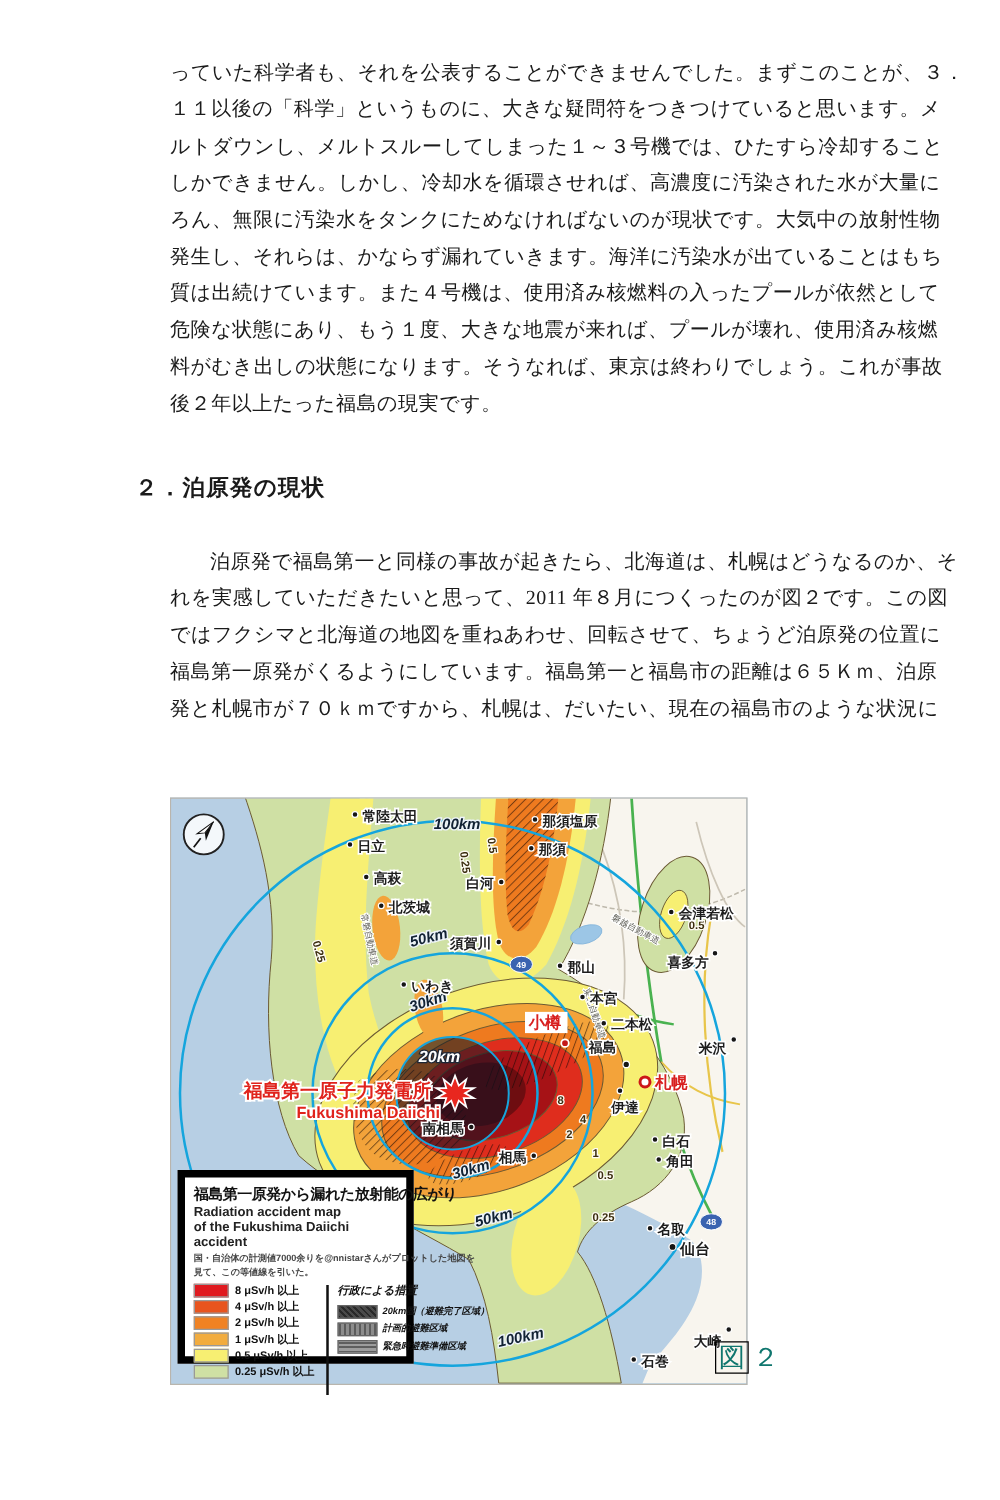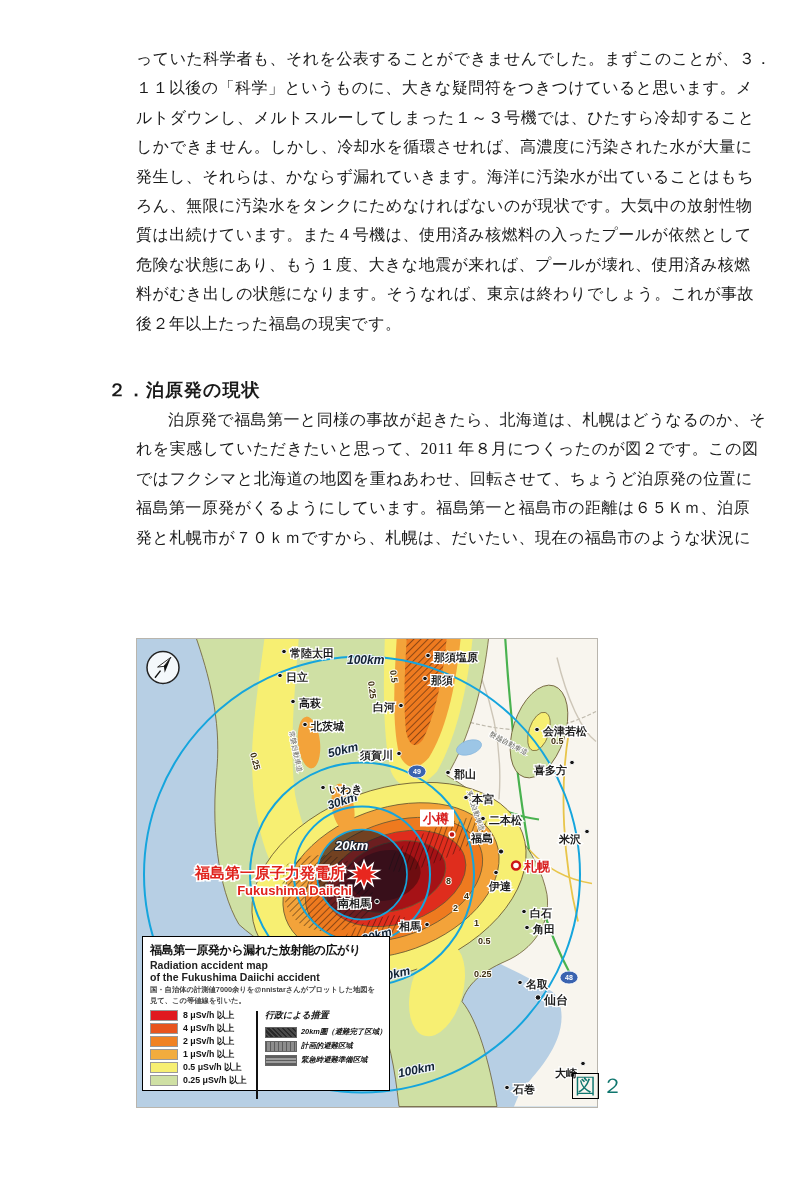--- a/index.html
+++ b/index.html
@@ -4,39 +4,39 @@
 <style>
   html,body{margin:0;padding:0;background:#fff;}
   #page{position:relative;width:800px;height:1200px;background:#ffffff;overflow:hidden;
         font-family:"Liberation Serif","DejaVu Serif",serif;color:#1a1a1a;margin-left:48px;}
   
   .para{position:absolute;width:628px;font-size:16px;line-height:29.4px;letter-spacing:.45px;}
   .para .line{white-space:nowrap;}
   #p1{left:88px;top:44px;}
   #heading2{position:absolute;left:60px;top:378px;font-family:"Liberation Sans","DejaVu Sans",sans-serif;
             font-weight:bold;font-size:18px;letter-spacing:1px;}
-  #p2{left:88px;top:405px;}
+  #p2{left:88px;top:435px;}
   #p2 .line:first-child{text-indent:32px;}
   
   #map{position:absolute;left:88px;top:638px;width:460px;height:468px;border:1px solid #b9b5ad;
        background:#b7cfe4;font-family:"Liberation Sans","DejaVu Sans",sans-serif;}
   #map svg{position:absolute;left:0;top:0;}
   .city{font-size:11px;font-weight:bold;fill:#1d1d1d;stroke:#ffffff;stroke-width:2.6px;paint-order:stroke;}
   .city.big{font-size:12px;}
   .redcity{font-size:13px;font-weight:bold;fill:#d81f1f;stroke:#ffffff;stroke-width:2.6px;paint-order:stroke;}
   .ring{font-size:12px;font-weight:bold;font-style:italic;fill:#123;stroke:#eef4fa;stroke-width:2.2px;paint-order:stroke;}
   .ring.white{fill:#ffffff;stroke:#1c2636;stroke-width:2px;font-size:13px;}
   .cnum{font-size:9px;font-weight:bold;fill:#3c2e10;stroke:#fdfbf3;stroke-width:2px;paint-order:stroke;}
   .roadname{font-size:7px;fill:#5a5a52;stroke:#ffffff;stroke-width:1.6px;paint-order:stroke;}
   .badge{font-size:7px;font-weight:bold;fill:#fff;}
   .plantja{font-size:15px;font-weight:bold;fill:#e0231c;stroke:#ffffff;stroke-width:3px;paint-order:stroke;}
   .planten{font-size:13px;font-weight:bold;fill:#e0231c;stroke:#ffffff;stroke-width:3px;paint-order:stroke;}
   
-  #legend{position:absolute;left:5px;top:297px;width:248px;height:155px;background:#fff;
-          border:1px solid #000000;box-sizing:border-box;padding:5px 6px 3px 7px;color:#111;}
+  #legend{position:absolute;left:5px;top:297px;width:189px;height:155px;background:#fff;
+          border:6px solid #000000;box-sizing:border-box;padding:5px 6px 3px 7px;color:#111;}
   #legend .ttl{font-size:12px;font-weight:bold;letter-spacing:-.4px;white-space:nowrap;}
   #legend .sub{font-size:10.5px;font-weight:bold;color:#222;line-height:12px;}
   #legend .note{font-size:7.3px;font-weight:bold;color:#444;line-height:9px;margin-top:2px;white-space:nowrap;}
   #legend .cols{position:relative;margin-top:4px;height:92px;}
   #legend .lrow{display:flex;align-items:center;height:13px;}
   #legend .sw{width:26px;height:9px;margin-right:5px;border:.5px solid #999;flex:0 0 auto;}
   #legend .ltxt{font-size:8.8px;font-weight:bold;white-space:nowrap;}
   #legend .div{position:absolute;left:106px;top:2px;width:2px;height:88px;background:#111;}
   #legend .admin{position:absolute;left:115px;top:0;font-style:italic;}
   #legend .ahead{font-size:9px;font-weight:bold;margin-bottom:3px;}
@@ -55,22 +55,22 @@
 </head>
 <body>
 
 <div id="page">
 
   <div id="p1" class="para">
     <div class="line">っていた科学者も、それを公表することができませんでした。まずこのことが、３．</div>
     <div class="line">１１以後の「科学」というものに、大きな疑問符をつきつけていると思います。メ</div>
     <div class="line">ルトダウンし、メルトスルーしてしまった１～３号機では、ひたすら冷却すること</div>
     <div class="line">しかできません。しかし、冷却水を循環させれば、高濃度に汚染された水が大量に</div>
+    <div class="line">ろん、無限に汚染水をタンクにためなければないのが現状です。大気中の放射性物</div>
     <div class="line">発生し、それらは、かならず漏れていきます。海洋に汚染水が出ていることはもち</div>
-    <div class="line">ろん、無限に汚染水をタンクにためなければないのが現状です。大気中の放射性物</div>
     <div class="line">質は出続けています。また４号機は、使用済み核燃料の入ったプールが依然として</div>
     <div class="line">危険な状態にあり、もう１度、大きな地震が来れば、プールが壊れ、使用済み核燃</div>
     <div class="line">料がむき出しの状態になります。そうなれば、東京は終わりでしょう。これが事故</div>
     <div class="line">後２年以上たった福島の現実です。</div>
   </div>
 
   <div id="heading2">２．泊原発の現状</div>
 
   <div id="p2" class="para">
     <div class="line">泊原発で福島第一と同様の事故が起きたら、北海道は、札幌はどうなるのか、そ</div>

